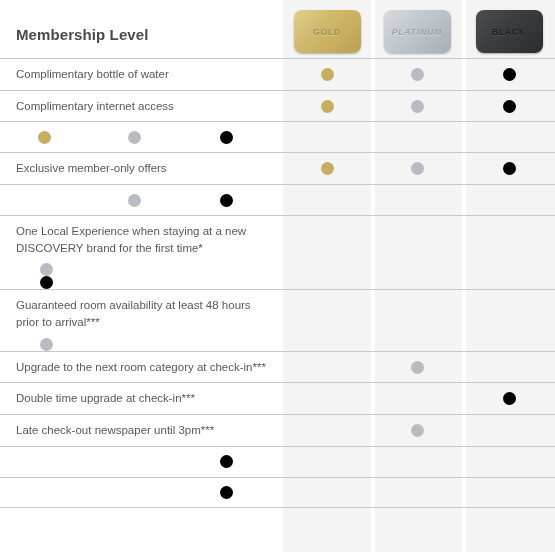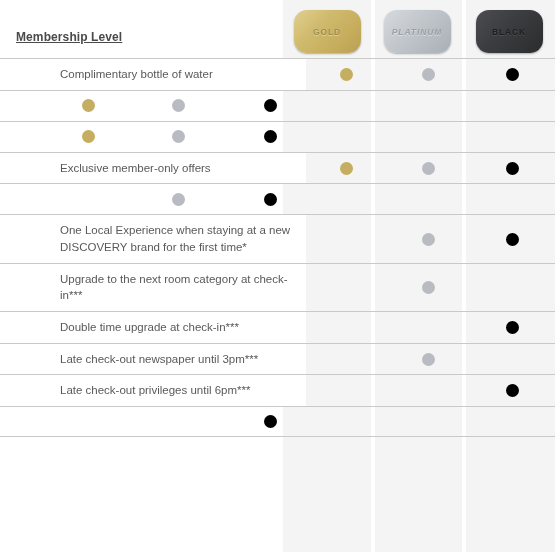--- a/index.html
+++ b/index.html
@@ -42,43 +42,42 @@
     height: 58px;
     box-sizing: border-box;
   }
   .header-label-cell {
     width: 283px;
     box-sizing: border-box;
     padding: 0 0 14px 16px;
     background: #ffffff;
   }
   .header-title {
-    font-size: 12px;
+    font-size: 15px;
     font-weight: bold;
     color: #4a4a4a;
     letter-spacing: .1px;
     line-height: 1.2;
-    text-decoration: underline;
   }
   .header-card-cell {
     width: 88px;
     box-sizing: border-box;
     display: flex;
     align-items: center;
     justify-content: center;
     padding-bottom: 5px;
   }
   .header-card-cell.platinum { width: 92px; }
   .header-card-cell.black    { width: 92px; margin-top: 48px; }
 
   
   .card {
     width: 67px;
     height: 43px;
-    border-radius: 13px;
+    border-radius: 8px;
     display: flex;
     align-items: center;
     justify-content: center;
     box-shadow: 0 1px 2px rgba(0,0,0,.30);
     position: relative;
   }
   .card-text {
     font-size: 8.5px;
     font-weight: bold;
     letter-spacing: .9px;
@@ -110,23 +109,22 @@
   .rows {
     position: relative;
     z-index: 2;
   }
   .row {
     display: flex;
     align-items: flex-end;
     border-top: 1px solid #c9c9c9;
     min-height: 31px;
     box-sizing: border-box;
-    padding-left: 44px;
-  }
-  .row.tall { min-height: 48px; }
+  }
+  .row.tall { min-height: 48px; flex-direction: column; }
   .row.last { border-bottom: 1px solid #c9c9c9; }
 
   .cell-label {
     width: 283px;
     box-sizing: border-box;
     padding: 7px 14px 7px 16px;
     background: #ffffff;
     align-self: stretch;
     display: flex;
     align-items: center;
@@ -197,20 +195,23 @@
           <span class="dot gold"></span>
         </div>
         <div class="cell-mark platinum">
           <span class="dot platinum"></span>
         </div>
         <div class="cell-mark black">
           <span class="dot black"></span>
         </div>
       </div>
       <div class="row">
+        <div class="cell-label">
+          <span class="label-text">Complimentary internet access</span>
+        </div>
         <div class="cell-mark gold">
           <span class="dot gold"></span>
         </div>
         <div class="cell-mark platinum">
           <span class="dot platinum"></span>
         </div>
         <div class="cell-mark black">
           <span class="dot black"></span>
         </div>
       </div>
@@ -253,20 +254,30 @@
           <span class="label-text">One Local Experience when staying at a new DISCOVERY brand for the first time*</span>
         </div>
         <div class="cell-mark gold"></div>
         <div class="cell-mark platinum">
           <span class="dot platinum"></span>
         </div>
         <div class="cell-mark black">
           <span class="dot black"></span>
         </div>
       </div>
+      <div class="row tall">
+        <div class="cell-label">
+          <span class="label-text">Guaranteed room availability at least 48 hours prior to arrival***</span>
+        </div>
+        <div class="cell-mark gold"></div>
+        <div class="cell-mark platinum">
+          <span class="dot platinum"></span>
+        </div>
+        <div class="cell-mark black"></div>
+      </div>
       <div class="row">
         <div class="cell-label">
           <span class="label-text">Upgrade to the next room category at check-in***</span>
         </div>
         <div class="cell-mark gold"></div>
         <div class="cell-mark platinum">
           <span class="dot platinum"></span>
         </div>
         <div class="cell-mark black"></div>
       </div>
@@ -284,23 +295,20 @@
         <div class="cell-label">
           <span class="label-text">Late check-out newspaper until 3pm***</span>
         </div>
         <div class="cell-mark gold"></div>
         <div class="cell-mark platinum">
           <span class="dot platinum"></span>
         </div>
         <div class="cell-mark black"></div>
       </div>
       <div class="row">
-        <div class="cell-label">
-          <span class="label-text">Late check-out privileges until 6pm***</span>
-        </div>
         <div class="cell-mark gold"></div>
         <div class="cell-mark platinum"></div>
         <div class="cell-mark black">
           <span class="dot black"></span>
         </div>
       </div>
       <div class="row last">
         <div class="cell-mark gold"></div>
         <div class="cell-mark platinum"></div>
         <div class="cell-mark black">

